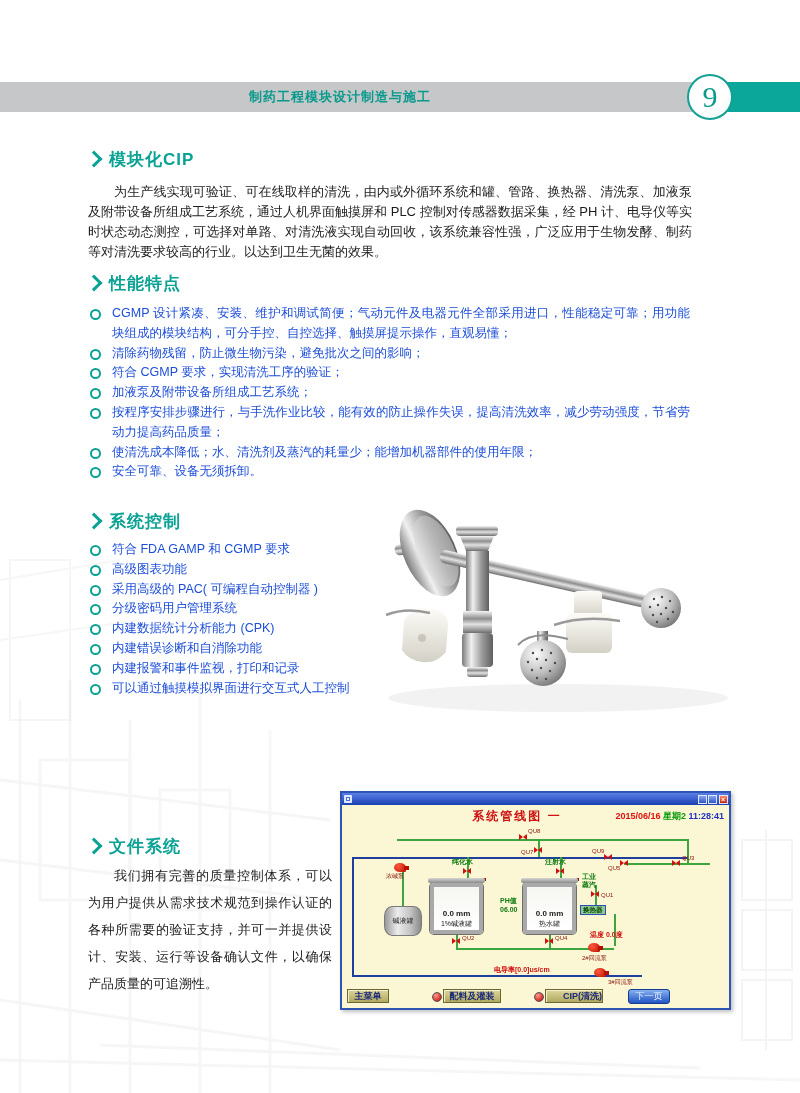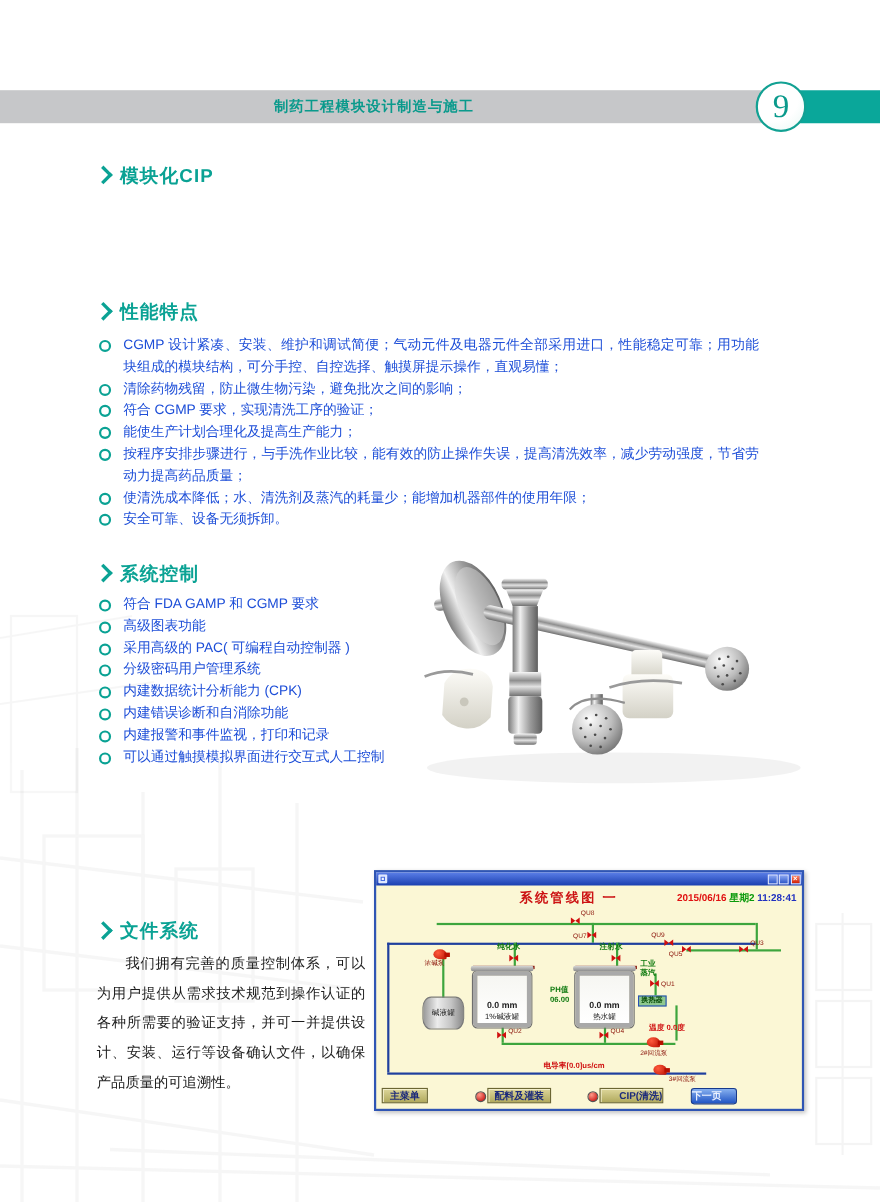--- a/index.html
+++ b/index.html
@@ -79,22 +79,22 @@
   .pump{position:absolute;width:12px;height:9px;
         background:radial-gradient(circle at 35% 35%,#ff5a3c,#b80f00);
         border-radius:50% 50% 12% 50%;}
   .pump::after{content:"";position:absolute;right:-3px;top:3px;width:5px;height:4px;background:#b80f00;}
   .led{position:absolute;width:8px;height:8px;border-radius:50%;border:1px solid #555;
        background:radial-gradient(circle at 35% 30%,#ff9a8a,#c00000);}
   .btn-k{position:absolute;box-sizing:border-box;border:1px solid #6b6633;
          background:linear-gradient(#ddd69a,#b1aa5e);box-shadow:inset 1px 1px 0 #f2eecb;
          color:#1c2a7a;font-size:9px;font-weight:bold;line-height:12px;text-align:center;}
   .btn-n{position:absolute;box-sizing:border-box;border:1px solid #173a8c;border-radius:3px;
-         background:linear-gradient(#86b0ef,#2054c4);color:#eaf1ff;font-size:9px;font-weight:bold;
-         line-height:13px;text-align:left;}
+         background:linear-gradient(#86b0ef,#2054c4);color:#eaf1ff;font-size:9px;font-weight:normal;
+         line-height:13px;text-align:center;}
 </style>
 </head>
 <body>
 
 <div class="page">
 
   <svg class="wm" width="800" height="1093" viewBox="0 0 800 1093">
     <g stroke="#666" stroke-width="3" fill="none" opacity="0.055">
       <line x1="20" y1="700" x2="20" y2="1093"></line>
         <line x1="70" y1="680" x2="70" y2="1093"></line>
@@ -126,30 +126,31 @@
   <div class="hdr-teal"></div>
   <div class="hdr-title">制药工程模块设计制造与施工</div>
   <div class="page-circle">
     <span>9</span>
   </div>
 
   <div class="sec-title" style="left:88px;top:148px;">
     <span class="chev"></span>
     <span>模块化CIP</span>
   </div>
+  <div class="para indent" style="left:88px;top:182px;width:604px;">为生产线实现可验证、可在线取样的清洗，由内或外循环系统和罐、管路、换热器、清洗泵、加液泵及附带设备所组成工艺系统，通过人机界面触摸屏和 PLC 控制对传感器数据采集，经 PH 计、电导仪等实时状态动态测控，可选择对单路、对清洗液实现自动回收，该系统兼容性强，广泛应用于生物发酵、制药等对清洗要求较高的行业。以达到卫生无菌的效果。</div>
 
   <div class="sec-title" style="left:88px;top:272px;">
     <span class="chev"></span>
     <span>性能特点</span>
   </div>
   <ul class="blist" style="left:88px;top:304px;width:602px;">
     <li><span class="ring"></span><span>CGMP 设计紧凑、安装、维护和调试简便；气动元件及电器元件全部采用进口，性能稳定可靠；用功能块组成的模块结构，可分手控、自控选择、触摸屏提示操作，直观易懂；</span></li>
     <li><span class="ring"></span><span>清除药物残留，防止微生物污染，避免批次之间的影响；</span></li>
     <li><span class="ring"></span><span>符合 CGMP 要求，实现清洗工序的验证；</span></li>
-    <li><span class="ring"></span><span>能使生产计划合理化及提高生产能力；</span></li>
+    <li><span class="ring"></span><span>加液泵及附带设备所组成工艺系统；</span></li>
     <li><span class="ring"></span><span>按程序安排步骤进行，与手洗作业比较，能有效的防止操作失误，提高清洗效率，减少劳动强度，节省劳动力提高药品质量；</span></li>
     <li><span class="ring"></span><span>使清洗成本降低；水、清洗剂及蒸汽的耗量少；能增加机器部件的使用年限；</span></li>
     <li><span class="ring"></span><span>安全可靠、设备无须拆卸。</span></li>
   </ul>
 
   <div class="sec-title" style="left:88px;top:510px;">
     <span class="chev"></span>
     <span>系统控制</span>
   </div>
   <ul class="blist" style="left:88px;top:540px;width:280px;">

